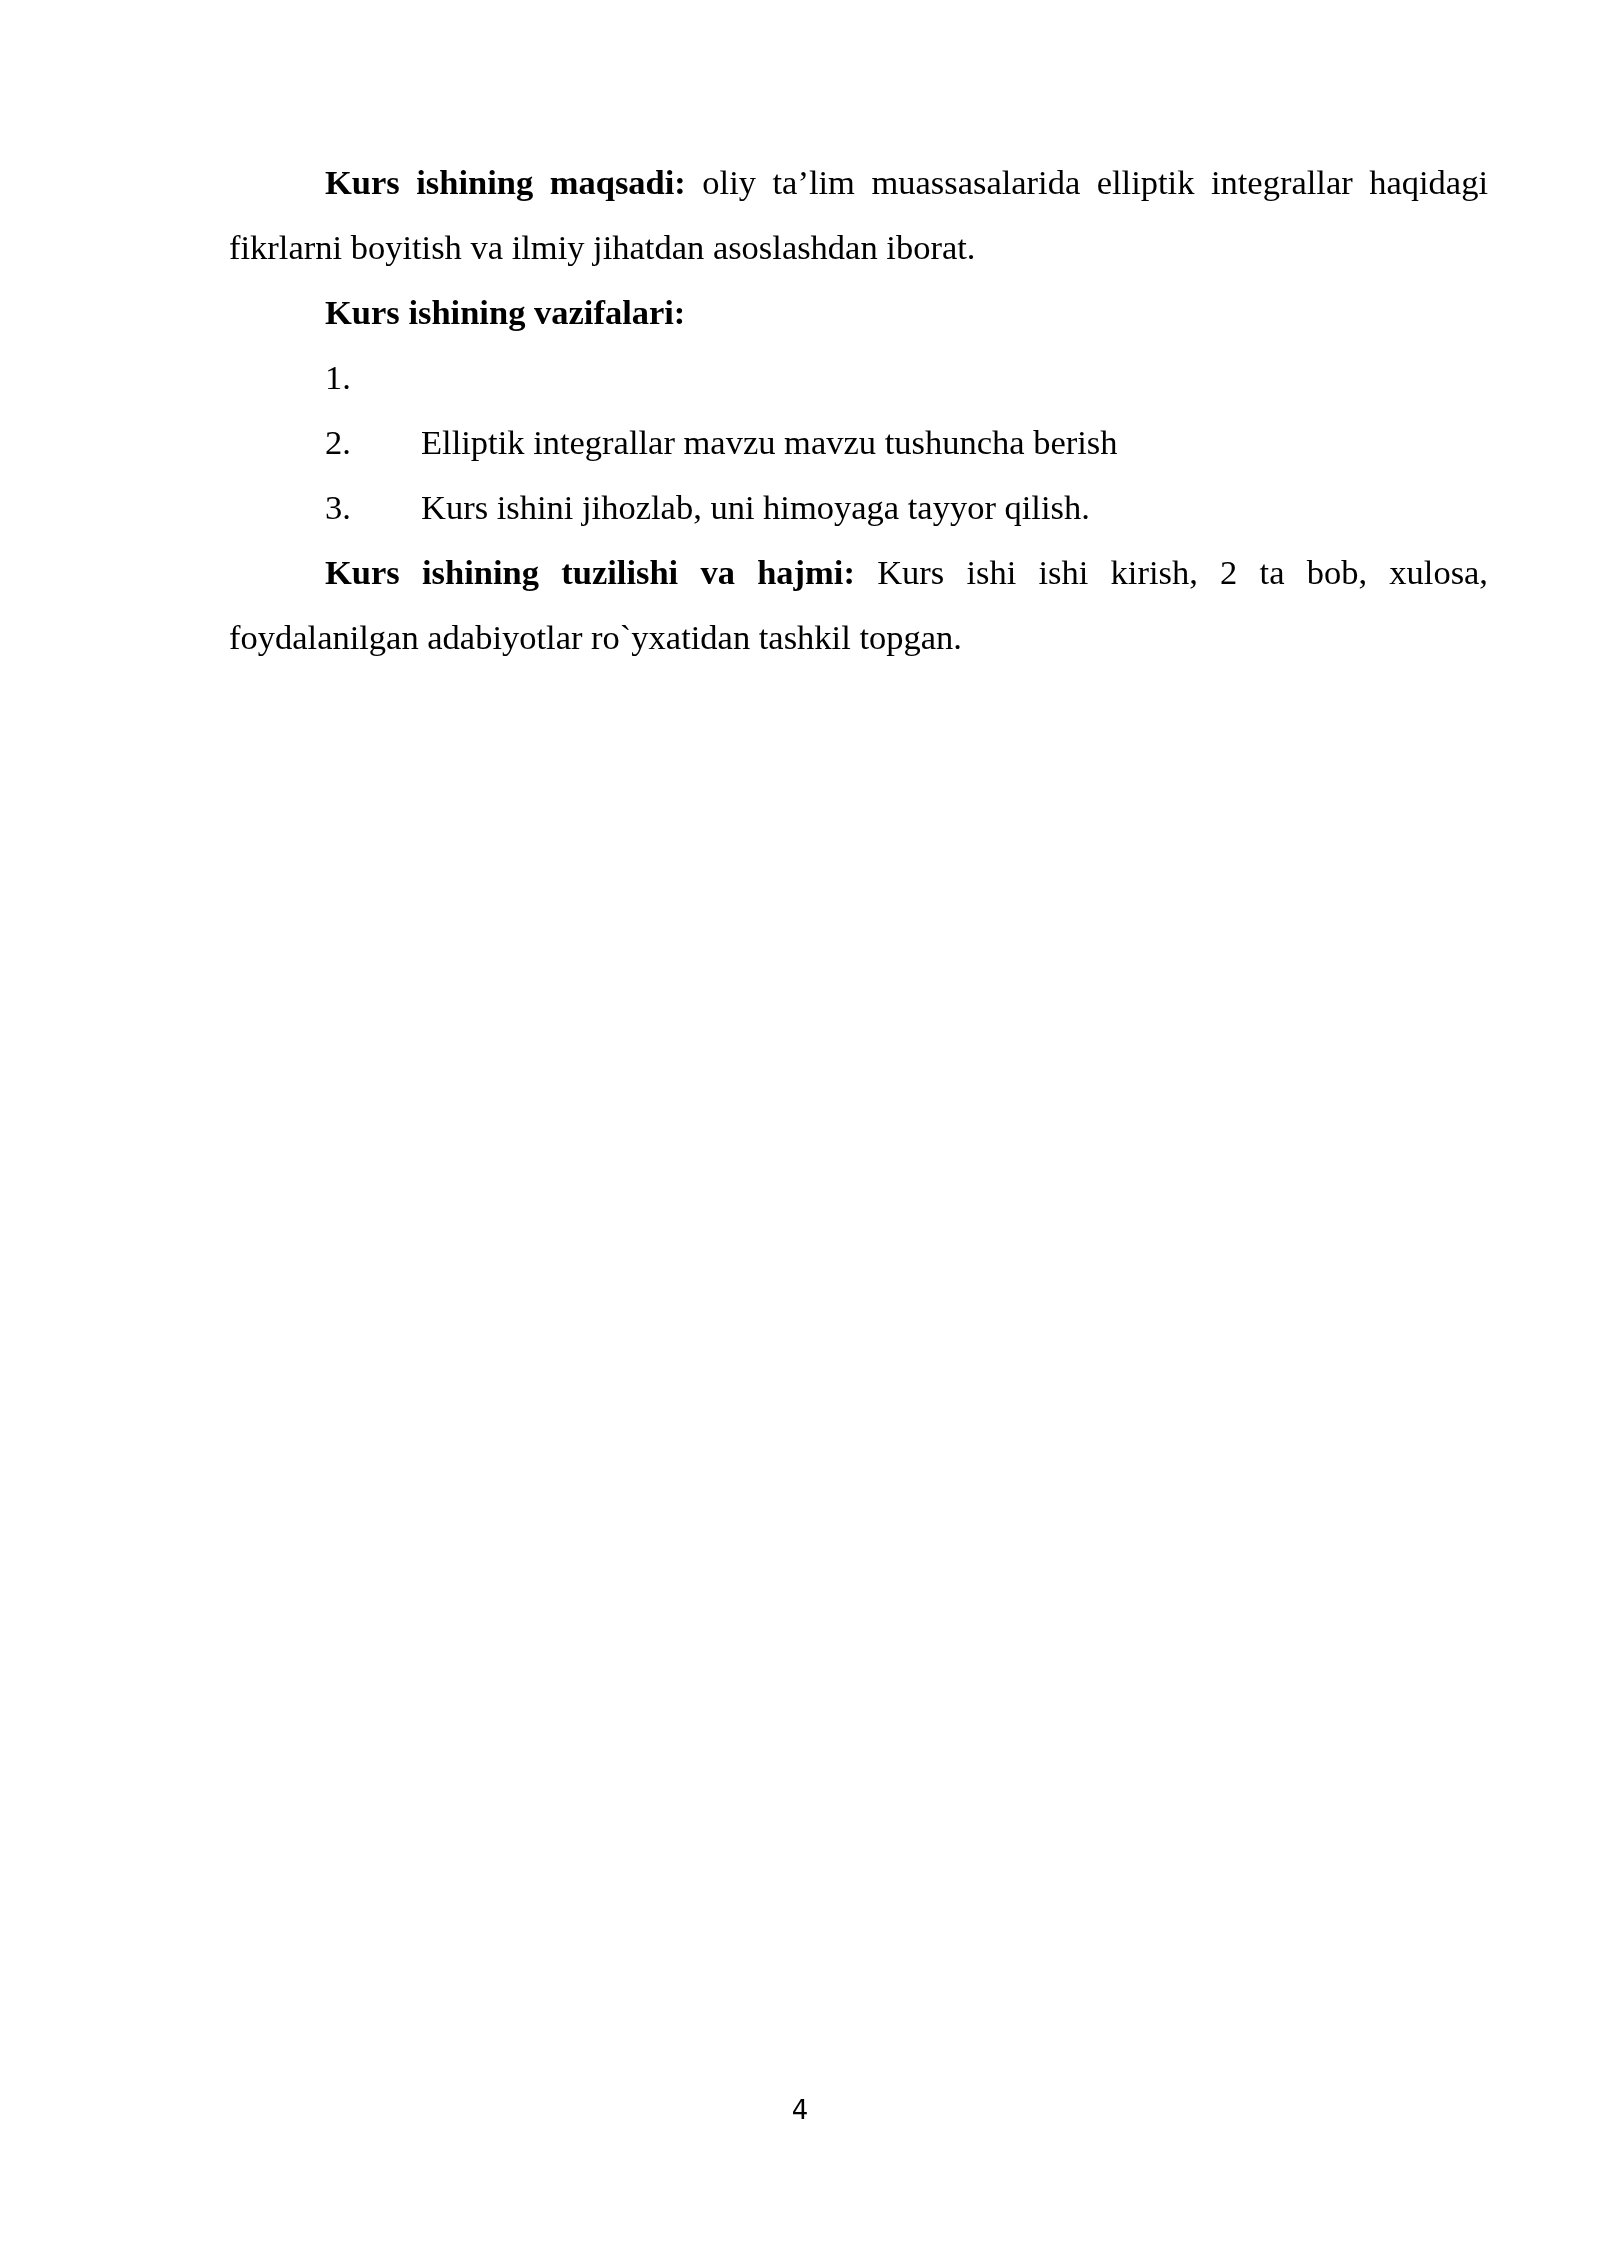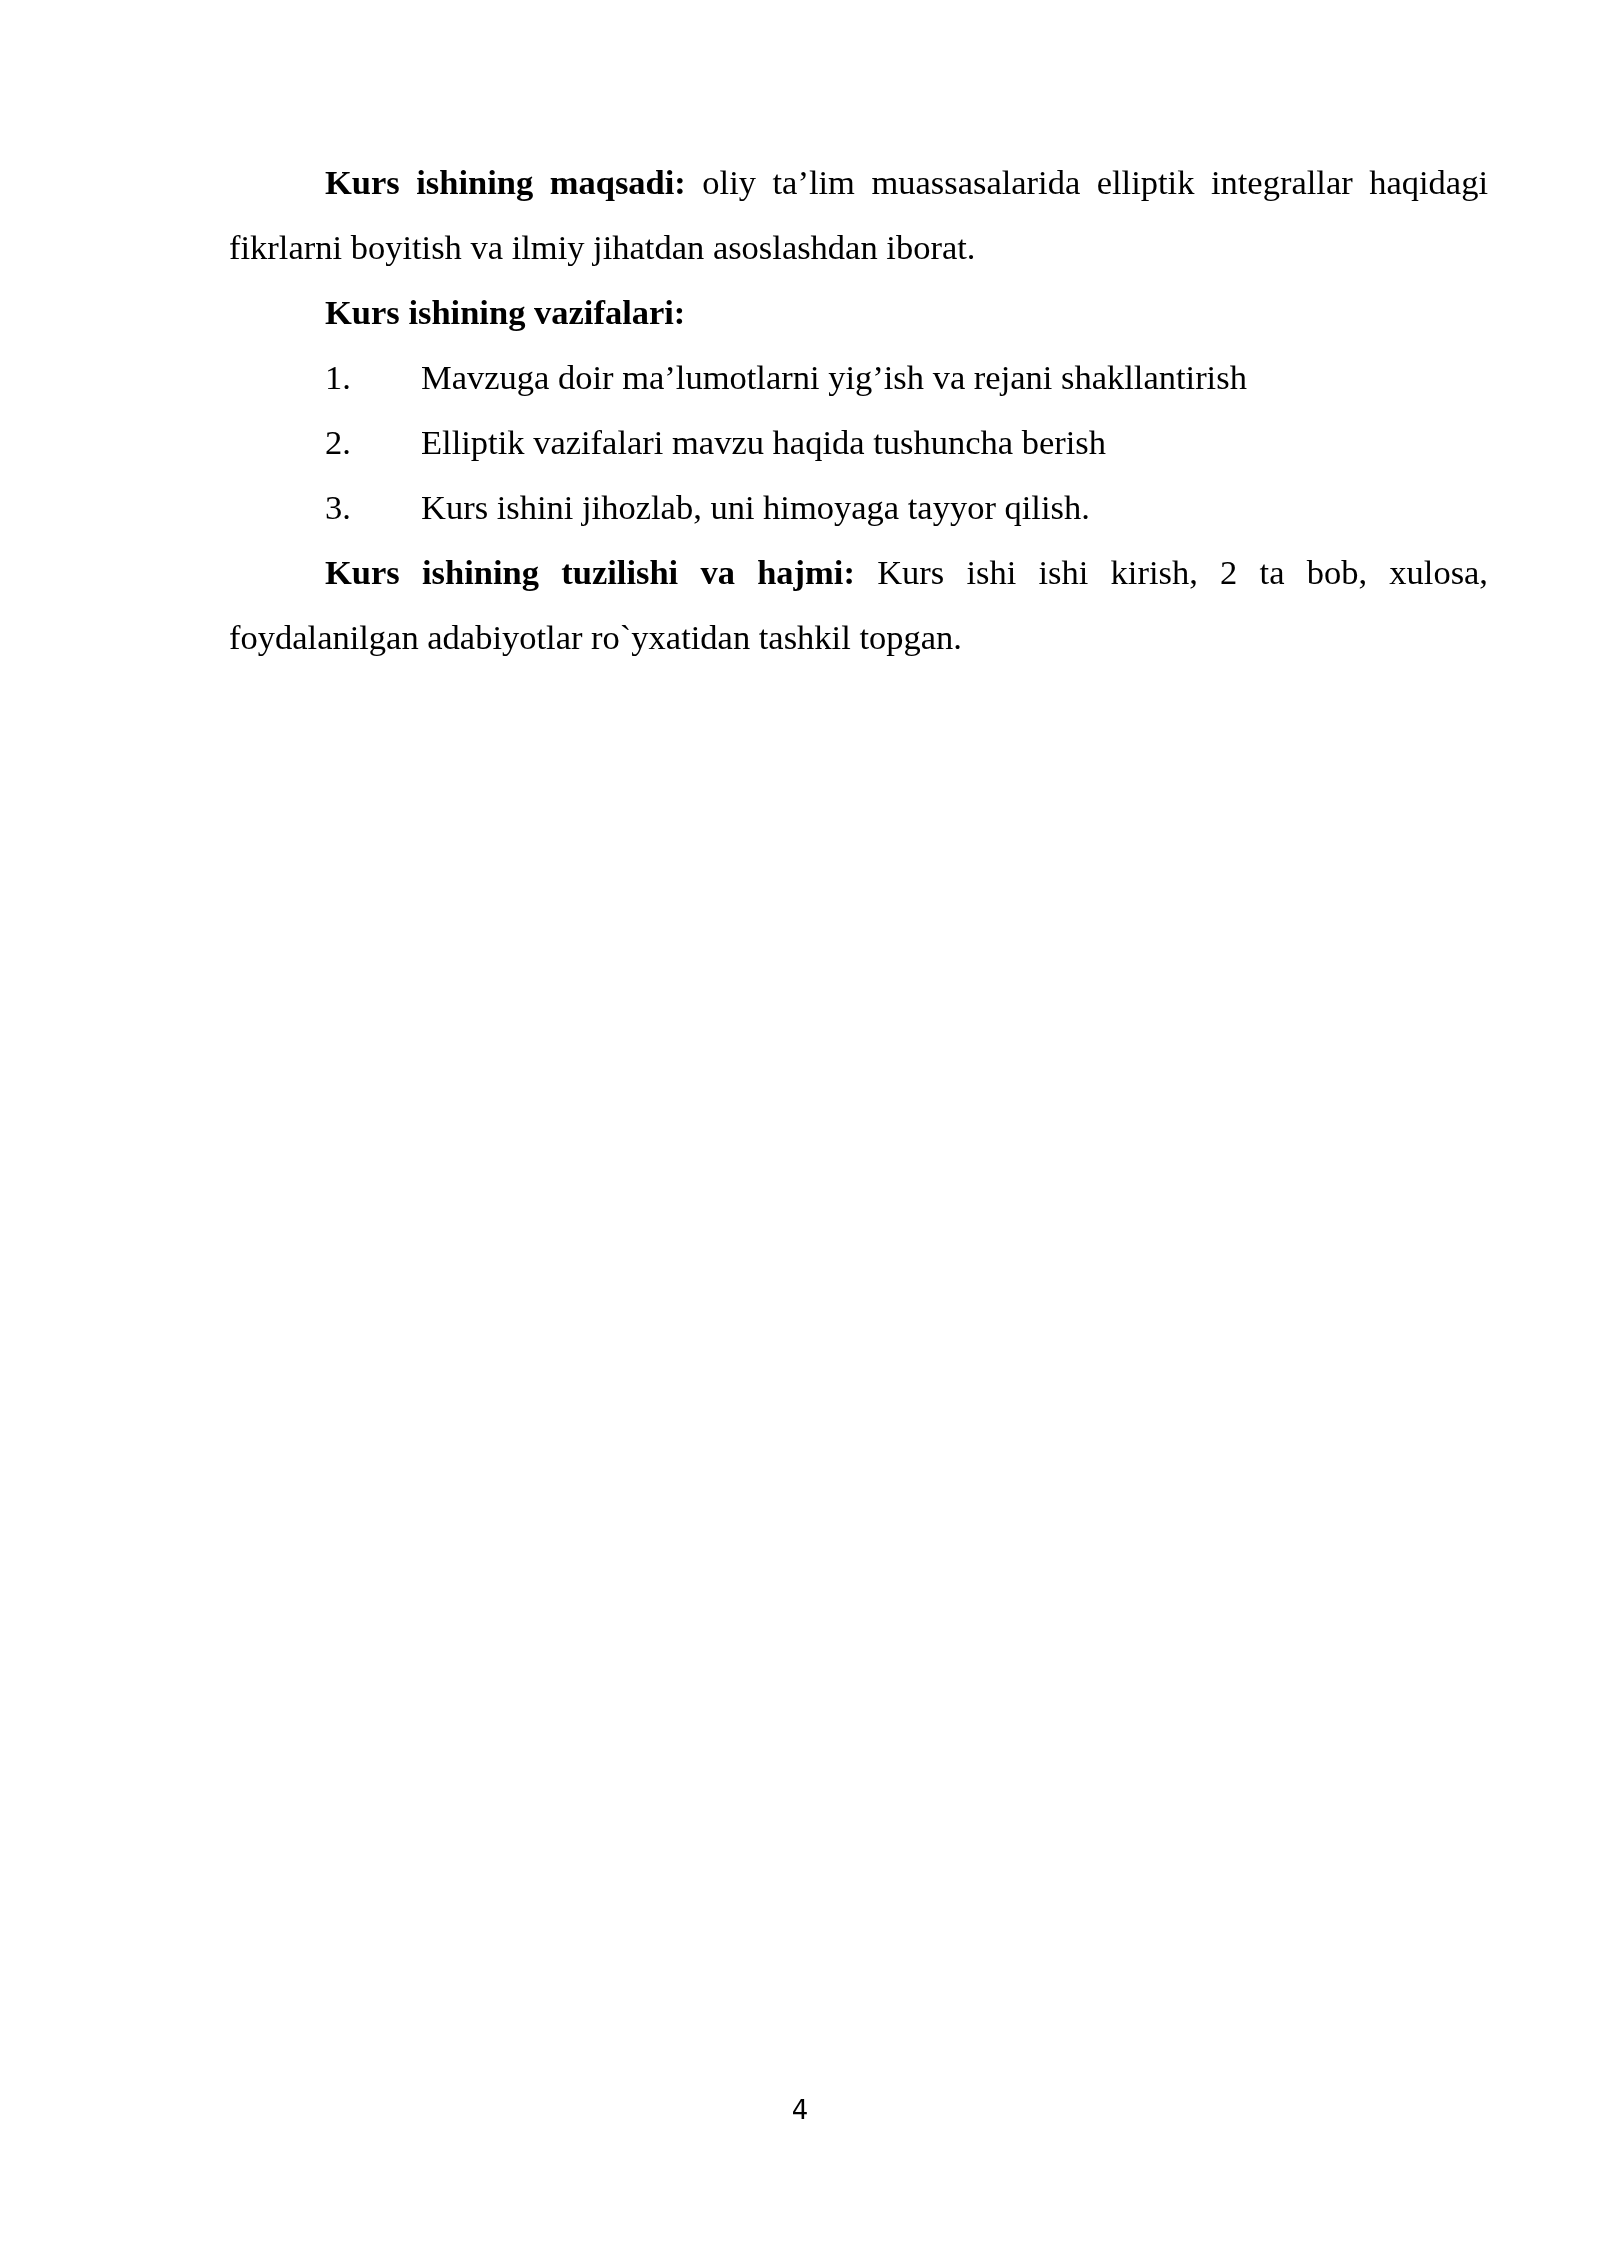--- a/index.html
+++ b/index.html
@@ -33,25 +33,24 @@
     </p>
 
 
     <p class="heading">
       <b>Kurs ishining vazifalari:</b>
     </p>
 
     <div>
       <p class="list-item">
         <span class="list-num">1.</span>
-        <span>Mavzuga doir ma’lumotlarni yig’ish va rejani shakllantirish</span>
       </p>
       <p class="list-item">
         <span class="list-num">2.</span>
-        <span>Elliptik vazifalari mavzu haqida tushuncha berish</span>
+        <span>Elliptik integrallar mavzu mavzu tushuncha berish</span>
       </p>
       <p class="list-item">
         <span class="list-num">3.</span>
         <span>Kurs ishini jihozlab, uni himoyaga tayyor qilish.</span>
       </p>
     </div>
 
     <p class="para">
       <b>Kurs ishining tuzilishi va hajmi:</b><span> Kurs ishi ishi kirish, 2 ta bob, xulosa, foydalanilgan adabiyotlar ro`yxatidan tashkil topgan.</span>
     </p>

